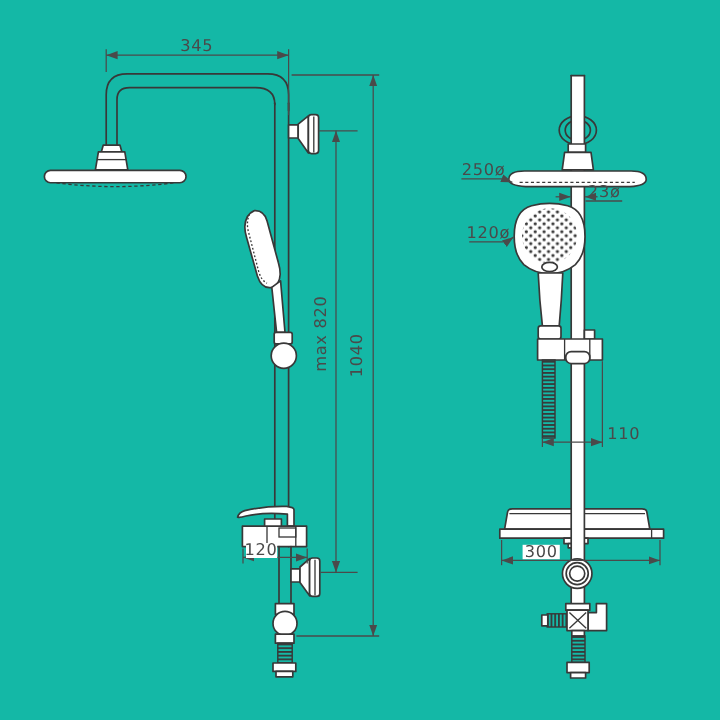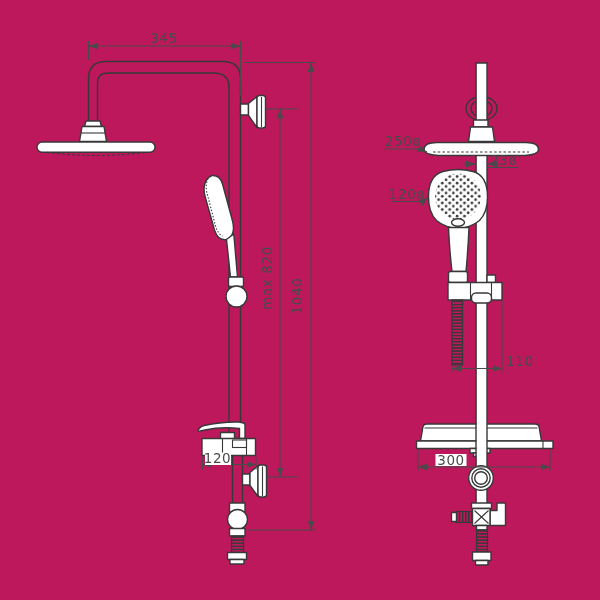--- a/index.html
+++ b/index.html
@@ -1,16 +1,16 @@
 <!DOCTYPE html>
 <html><head>
 <meta charset="utf-8">
 <style>
   html,body{margin:0;padding:0;background:#fff;}
-  .canvas{position:relative;width:600px;height:600px;background:#be185d;overflow:hidden;
+  .canvas{position:relative;width:600px;height:600px;background:#14b8a6;overflow:hidden;
           font-family:"DejaVu Sans","Liberation Sans",sans-serif;}
   svg{display:block;}
   svg text{font-family:"DejaVu Sans","Liberation Sans",sans-serif;
            font-size:13.5px;letter-spacing:0.6px;fill:#4a4a4a;}
   .part{stroke:#383838;stroke-width:1.4;fill:none;stroke-linecap:round;stroke-linejoin:round;}
   .partw{stroke:#383838;stroke-width:1.4;fill:#ffffff;stroke-linejoin:round;}
   .thin{stroke:#383838;stroke-width:1.1;fill:none;}
   .dim{stroke:#4a4a4a;stroke-width:1.05;fill:none;}
   .mask{fill:#ffffff;stroke:none;}
 </style>

